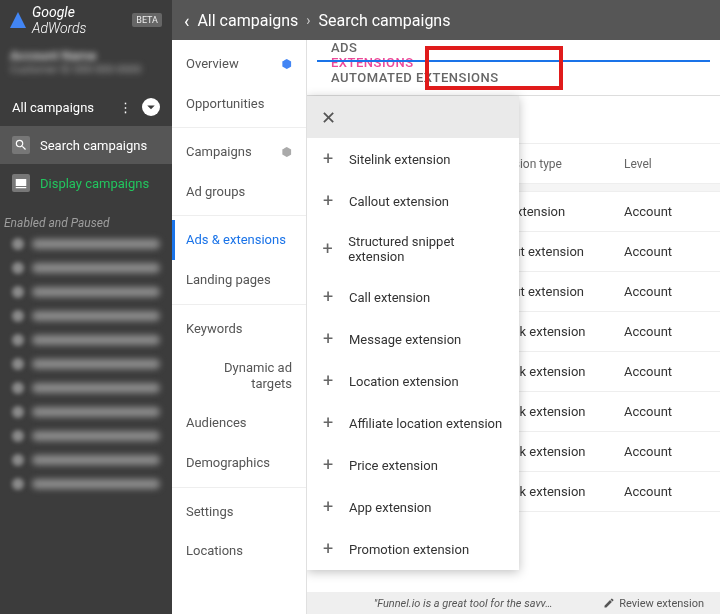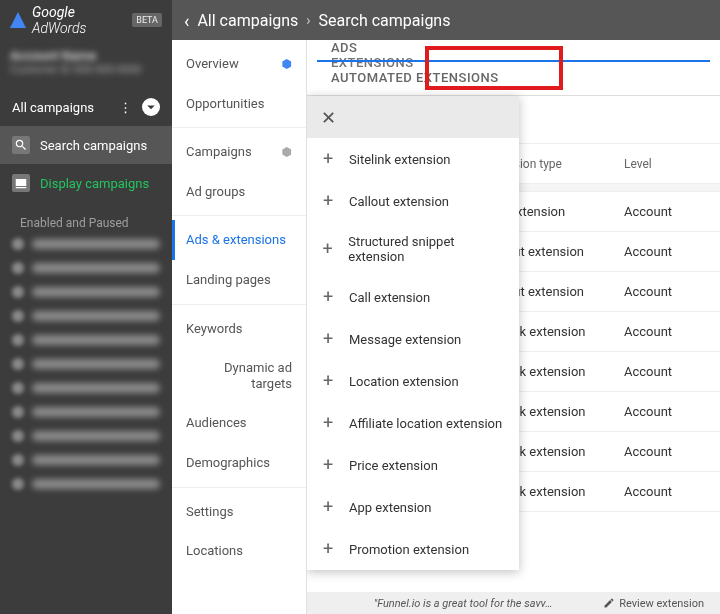--- a/index.html
+++ b/index.html
@@ -16,21 +16,21 @@
   .account-block { padding: 8px 10px 12px; color: #e0e0e0; filter: blur(3px); }
   .account-block .l1 { font-size: 13px; font-weight: 500; }
   .account-block .l2 { font-size: 11px; color: #aaa; }
   .sb-row { display: flex; align-items: center; padding: 10px 12px; gap: 10px; color: #fff; font-size: 13px; }
   .sb-row .dots { margin-left: auto; }
   .sb-row .circ { width: 18px; height: 18px; border-radius: 50%; background: #fff; display: flex; align-items: center; justify-content: center; color: #3c3c3c; }
   .sb-item { display: flex; align-items: center; gap: 10px; padding: 10px 12px; color: #22c55e; }
   .sb-item.active { background: #565656; color: #fff; }
   .sb-icon { width: 18px; height: 18px; display: flex; align-items: center; justify-content: center; background: #777; border-radius: 2px; color: #fff; font-size: 11px; }
   .sb-icon svg { width: 14px; height: 14px; fill: #fff; }
-  .sb-subhead { padding: 14px 20px 8px; color: #9e9e9e; font-size: 12px; }
+  .sb-subhead { padding: 14px 4px 8px; color: #9e9e9e; font-size: 12px; font-style: italic; }
   .sb-list { padding: 0 12px 12px; display: flex; flex-direction: column; gap: 12px; }
   .sb-list-item { display: flex; align-items: center; gap: 8px; }
   .sb-dot { width: 12px; height: 12px; border-radius: 50%; background: #8a8a8a; flex-shrink: 0; filter: blur(2px); }
   .sb-blur { height: 10px; background: #8a8a8a; border-radius: 5px; filter: blur(3px); flex: 1; }
 
   
   .right-pane { flex: 1; display: flex; flex-direction: column; position: relative; overflow: hidden; }
   .topbar { height: 40px; background: #565656; color: #fff; display: flex; align-items: center; padding: 0 12px; gap: 8px; font-size: 16px; }
   .topbar .chev { font-size: 18px; }
   .crumb-sep { font-size: 14px; color: #ccc; }
@@ -43,21 +43,21 @@
   .nav2-item .home { color: #4285F4; margin-left: auto; font-size: 12px; }
   .nav2-item .homegray { color: #aaa; margin-left: auto; font-size: 12px; }
   .nav2-item.active { color: #1a73e8; }
   .nav2-item.active::before { content: ""; position: absolute; left: 0; top: 0; bottom: 0; width: 3px; background: #1a73e8; }
   .nav2-divider { height: 1px; background: #eee; margin: 4px 0; }
 
   
   .main { flex: 1; background: #fff; position: relative; overflow: hidden; }
   .tabs { display: flex; border-bottom: 1px solid #ddd; height: 56px; align-items: stretch; flex-direction: column; }
   .tab { padding: 0 24px; display: flex; align-items: center; font-size: 13px; font-weight: 500; color: #666; letter-spacing: 0.5px; cursor: pointer; position: relative; }
-  .tab.active { color: #737373; }
+  .tab.active { color: #ec4899; }
   .tab.active::after { content: ""; position: absolute; left: 10px; right: 10px; bottom: 8px; height: 2px; background: #1a73e8; }
   .tab-highlight { position: absolute; top: 6px; left: 118px; width: 138px; height: 44px; border: 4px solid #e01b1b; pointer-events: none; z-index: 20; }
 
   .toolbar { display: flex; align-items: center; height: 48px; padding: 0 16px; gap: 16px; border-bottom: 1px solid #eee; background: #fff; }
   .toolbar .spacer { flex: 1; }
 
   .table { width: 100%; }
   .thead, .trow { display: flex; align-items: center; height: 40px; padding: 0 16px; border-bottom: 1px solid #eee; }
   .thead { color: #666; font-size: 12px; background: #fff; }
   .col-type { width: 140px; }

